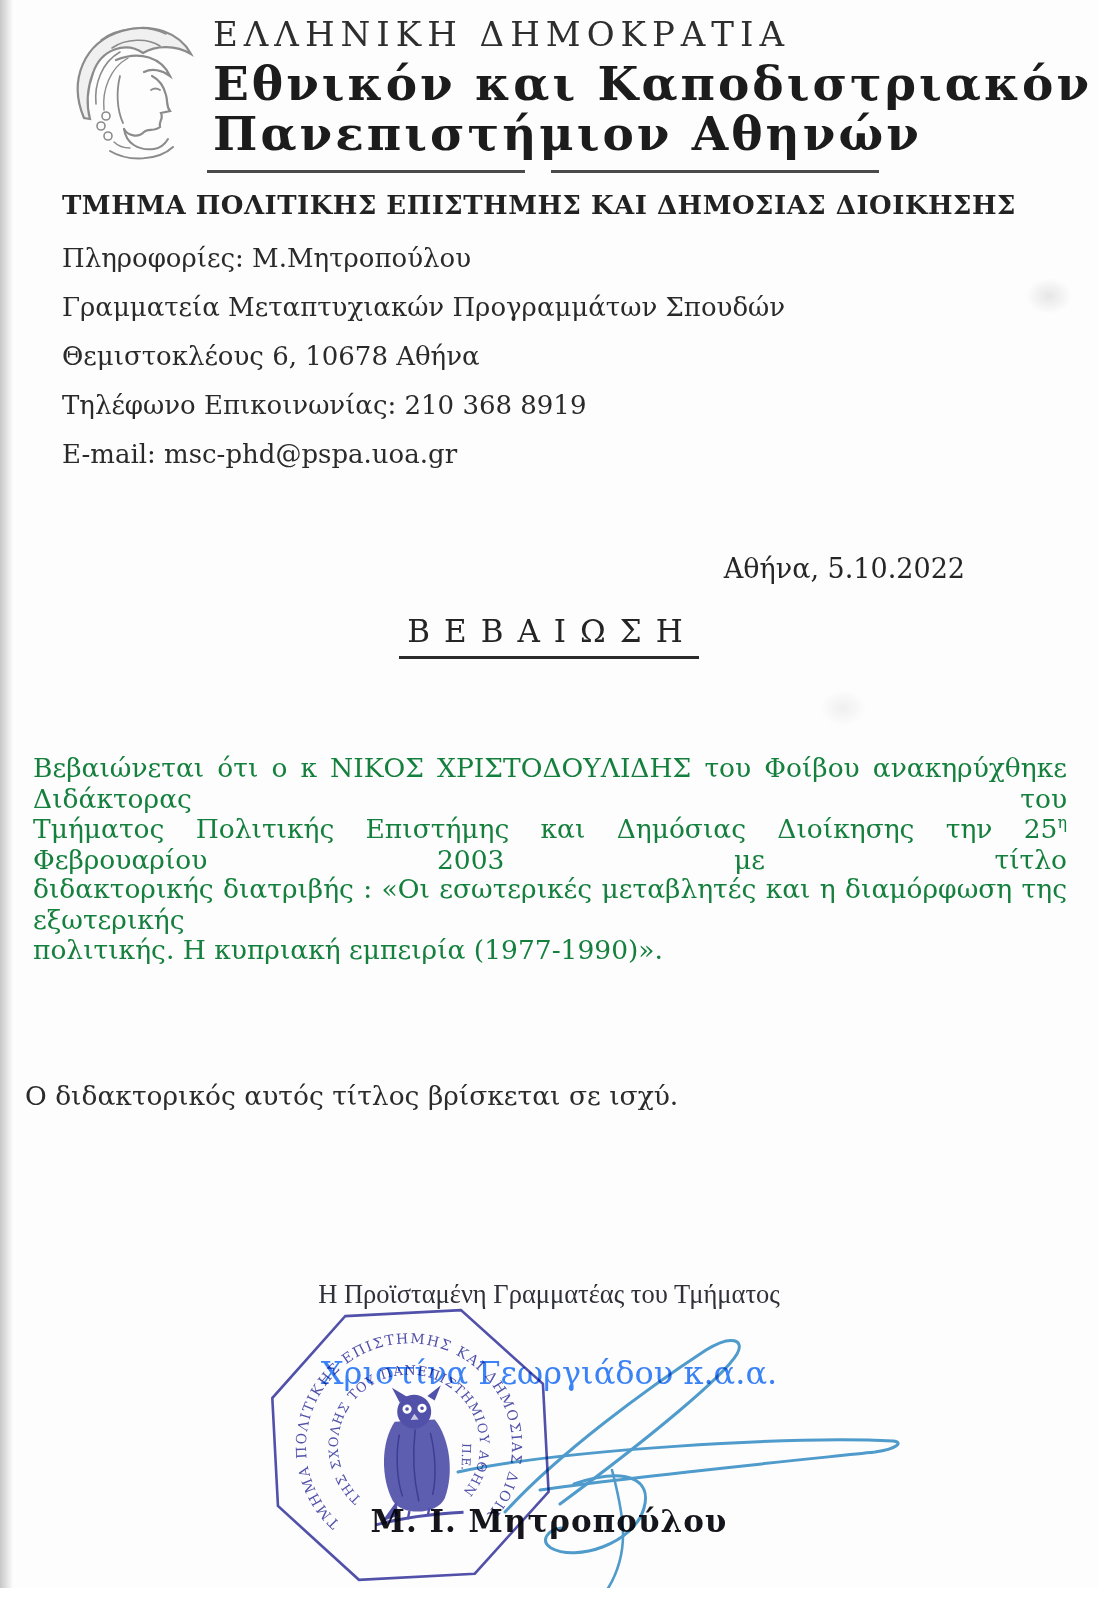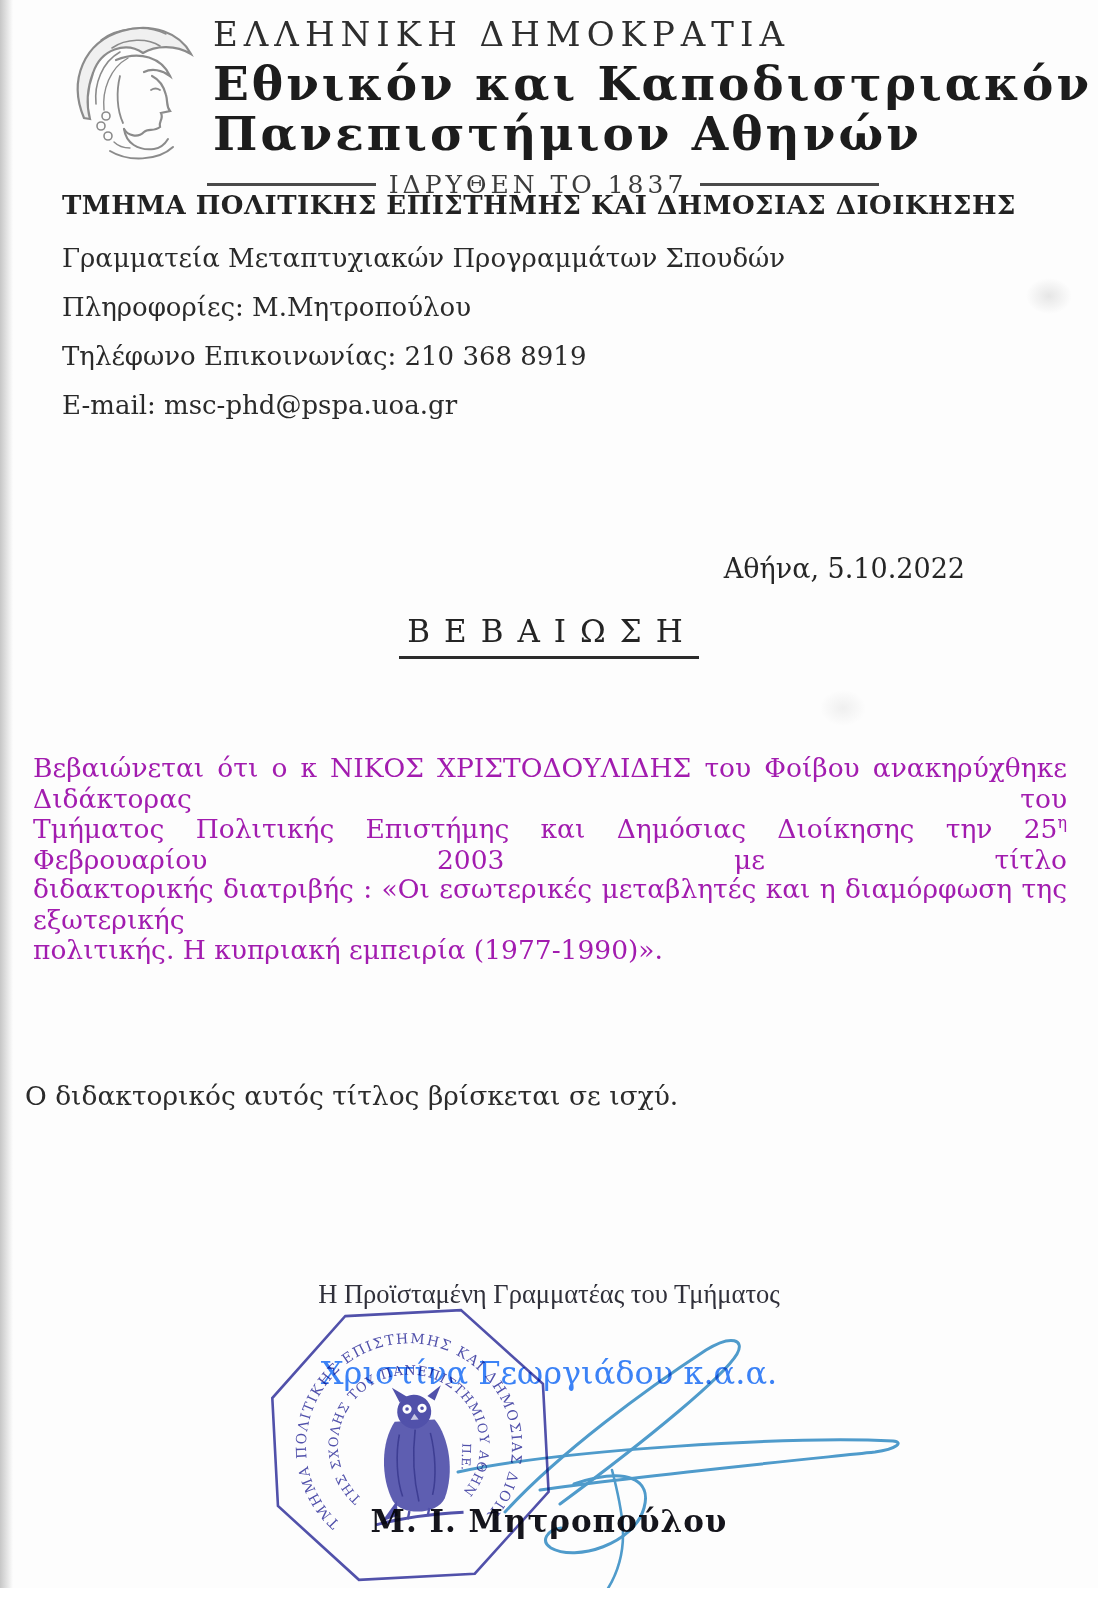--- a/index.html
+++ b/index.html
@@ -33,21 +33,21 @@
   .c-bold { font-weight:bold; font-size:26px; letter-spacing:.5px; color:#222; margin-bottom:23px; }
   .c-reg  { font-size:26px; color:#2a2a2a; margin-bottom:19px; }
 
   .date { position:absolute; top:553px; right:133px; font-size:27px; }
 
   .title-row { position:absolute; top:613px; left:0; width:100%; text-align:center; }
   .cert-title { display:inline-block; font-size:31px; letter-spacing:14px;
     color:#242424; border-bottom:3px solid #2b2b2b; padding:0 2px 7px 8px; }
 
   
-  .body-para { position:absolute; left:33px; right:31px; top:752px; font-size:26.5px; color:#a21caf; }
+  .body-para { position:absolute; left:33px; right:31px; top:752px; font-size:26.5px; color:#15803d; }
   .body-line { height:60.5px; text-align:justify; text-align-last:justify; white-space:normal; }
   .body-line.last { text-align-last:left; }
   .body-para sup { font-size:16px; vertical-align:super; }
 
   .validity { position:absolute; left:25px; top:1080px; font-size:26.5px; color:#2b2b2b; }
 
   
   .role   { position:absolute; top:1279px; left:0; width:100%; text-align:center; font-size:26.5px; color:#30303a;font-family:Liberation Serif, serif; }
   .deputy { position:absolute; top:1354px; left:0; width:100%; text-align:center; font-size:32px; color:#3b82f6; }
   .sig-name { position:absolute; top:1503px; left:0; width:100%; text-align:center;
@@ -86,29 +86,29 @@
       <path d="M58,124 C62,128 68,130 74,130" stroke-width="1.4"></path>
     </g>
   </svg>
 
   <div class="header-text">
     <div class="republic">ΕΛΛΗΝΙΚΗ ΔΗΜΟΚΡΑΤΙΑ</div>
     <div class="uni first">Εθνικόν και Καποδιστριακόν</div>
     <div class="uni">Πανεπιστήμιον Αθηνών</div>
     <div class="founded-row">
       <span class="rule left"></span>
-      <span>ΙΔΡΥΘΕΝ ΤΟ 1837</span>
       <span class="rule right"></span>
     </div>
   </div>
 
   <div class="contact">
     <div class="c-bold">ΤΜΗΜΑ ΠΟΛΙΤΙΚΗΣ ΕΠΙΣΤΗΜΗΣ ΚΑΙ ΔΗΜΟΣΙΑΣ ΔΙΟΙΚΗΣΗΣ</div>
+    <div class="c-reg">Πληροφορίες: Μ.Μητροπούλου</div>
     <div class="c-reg">Γραμματεία Μεταπτυχιακών Προγραμμάτων Σπουδών</div>
-    <div class="c-reg">Πληροφορίες: Μ.Μητροπούλου</div>
+    <div class="c-reg">Θεμιστοκλέους 6, 10678 Αθήνα</div>
     <div class="c-reg">Τηλέφωνο Επικοινωνίας: 210 368 8919</div>
     <div class="c-reg">E-mail: msc-phd@pspa.uoa.gr</div>
   </div>
 
   <div class="date">Αθήνα, 5.10.2022</div>
 
   <div class="title-row">
     <span class="cert-title">ΒΕΒΑΙΩΣΗ</span>
   </div>
 

